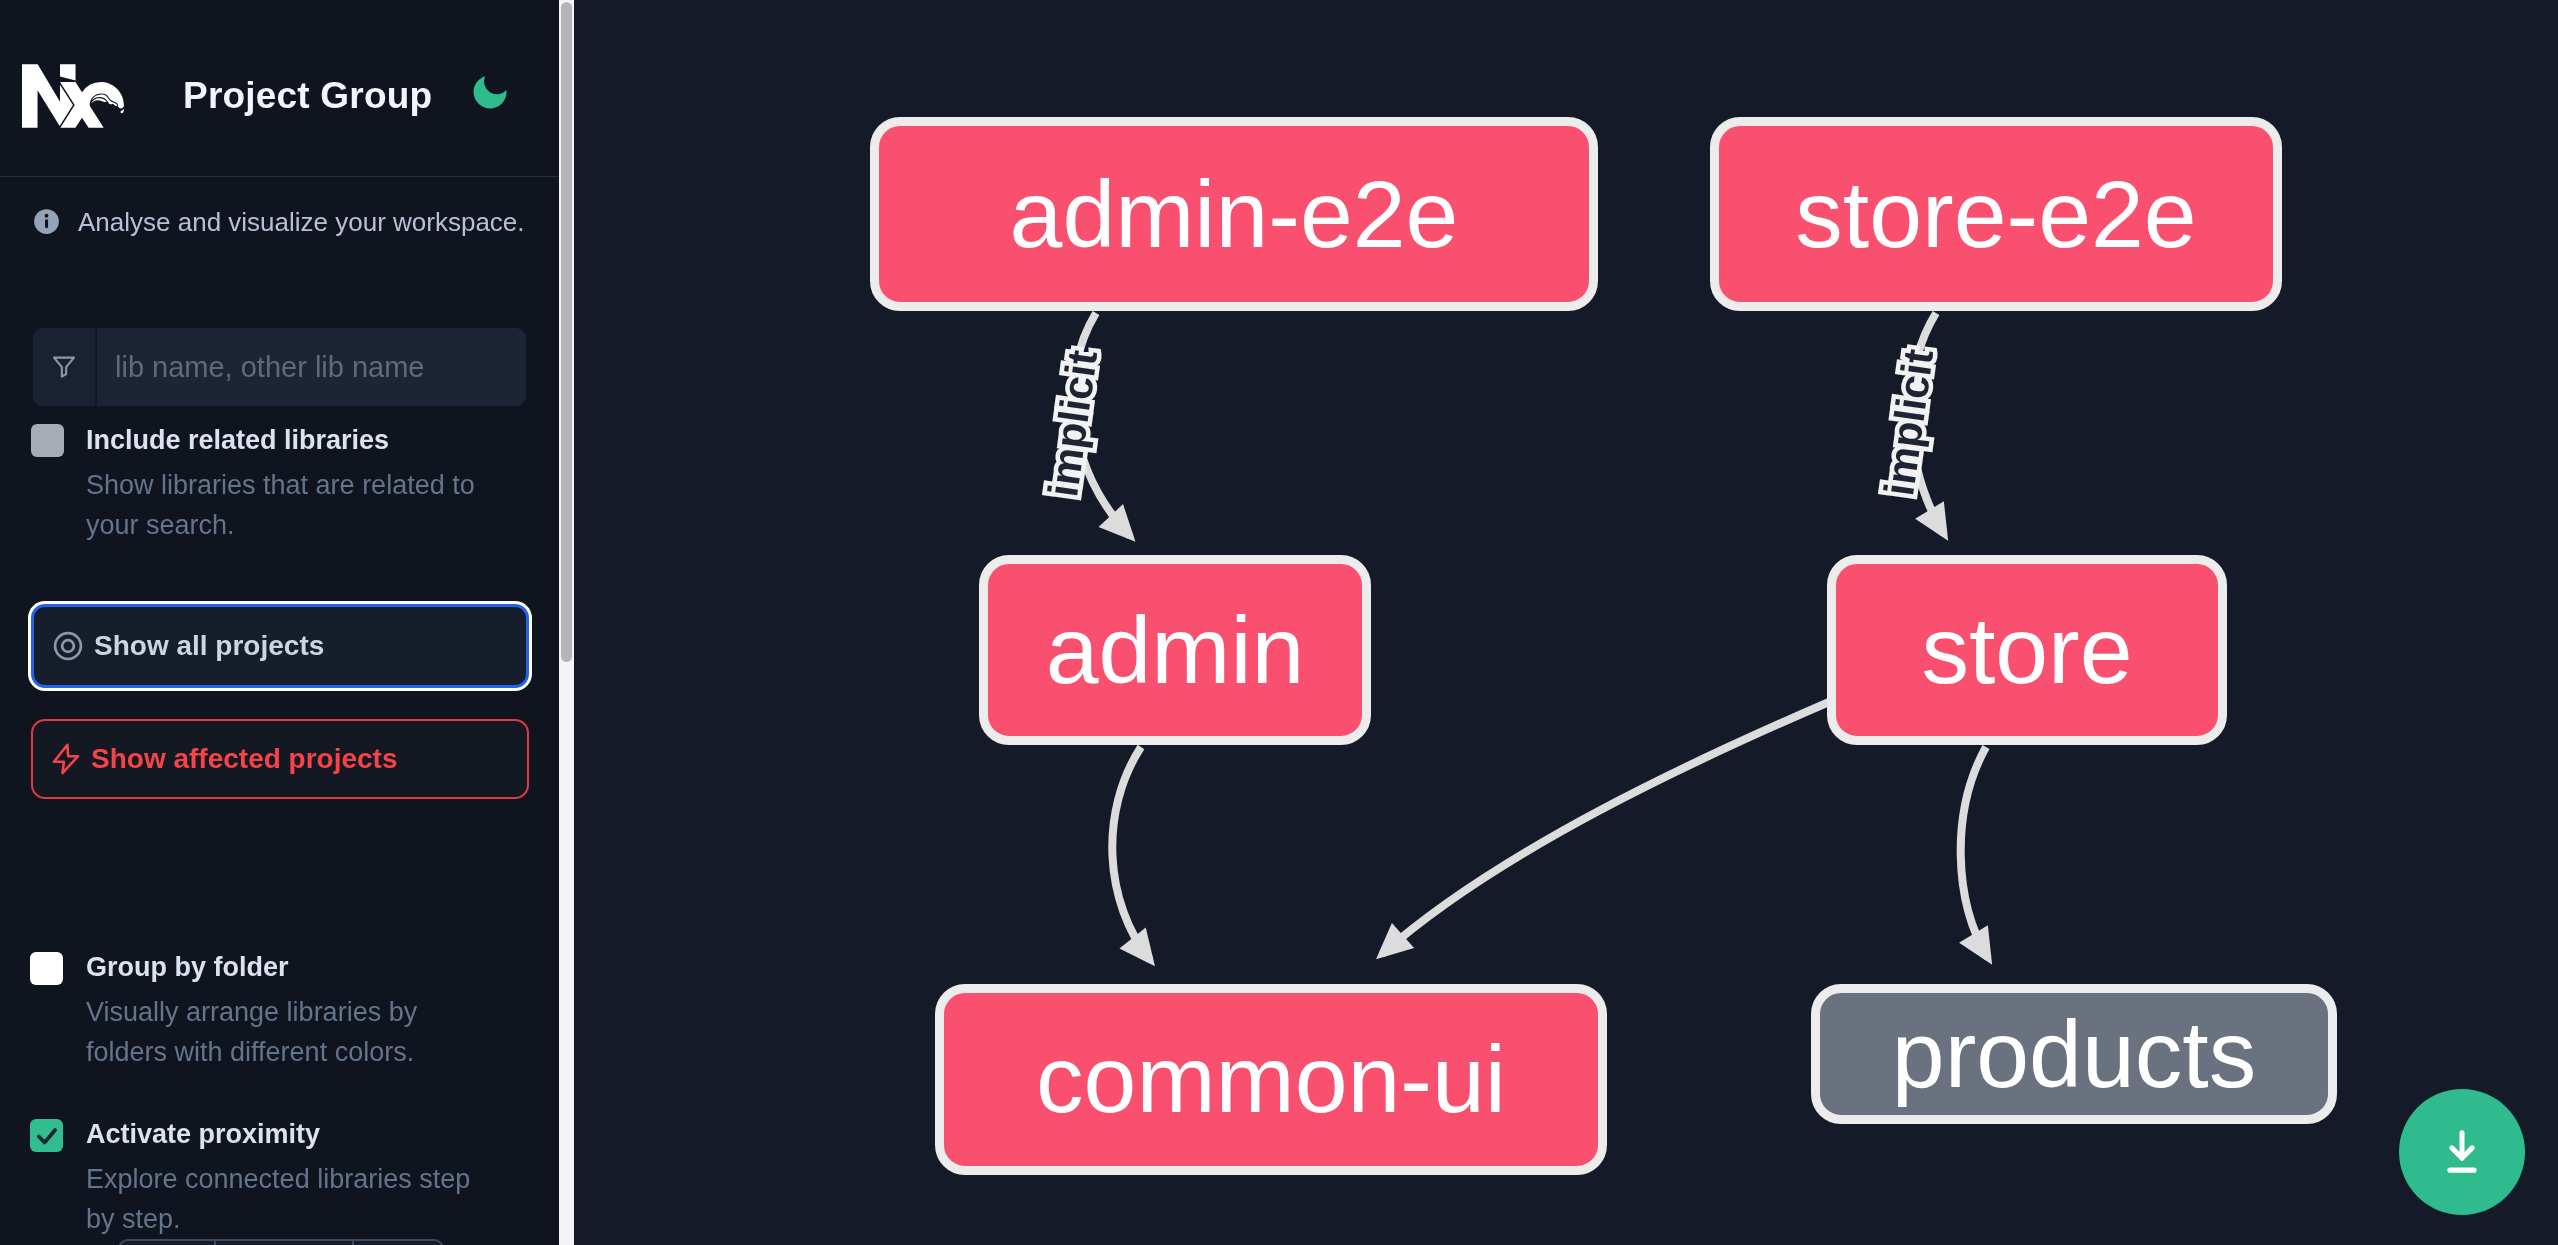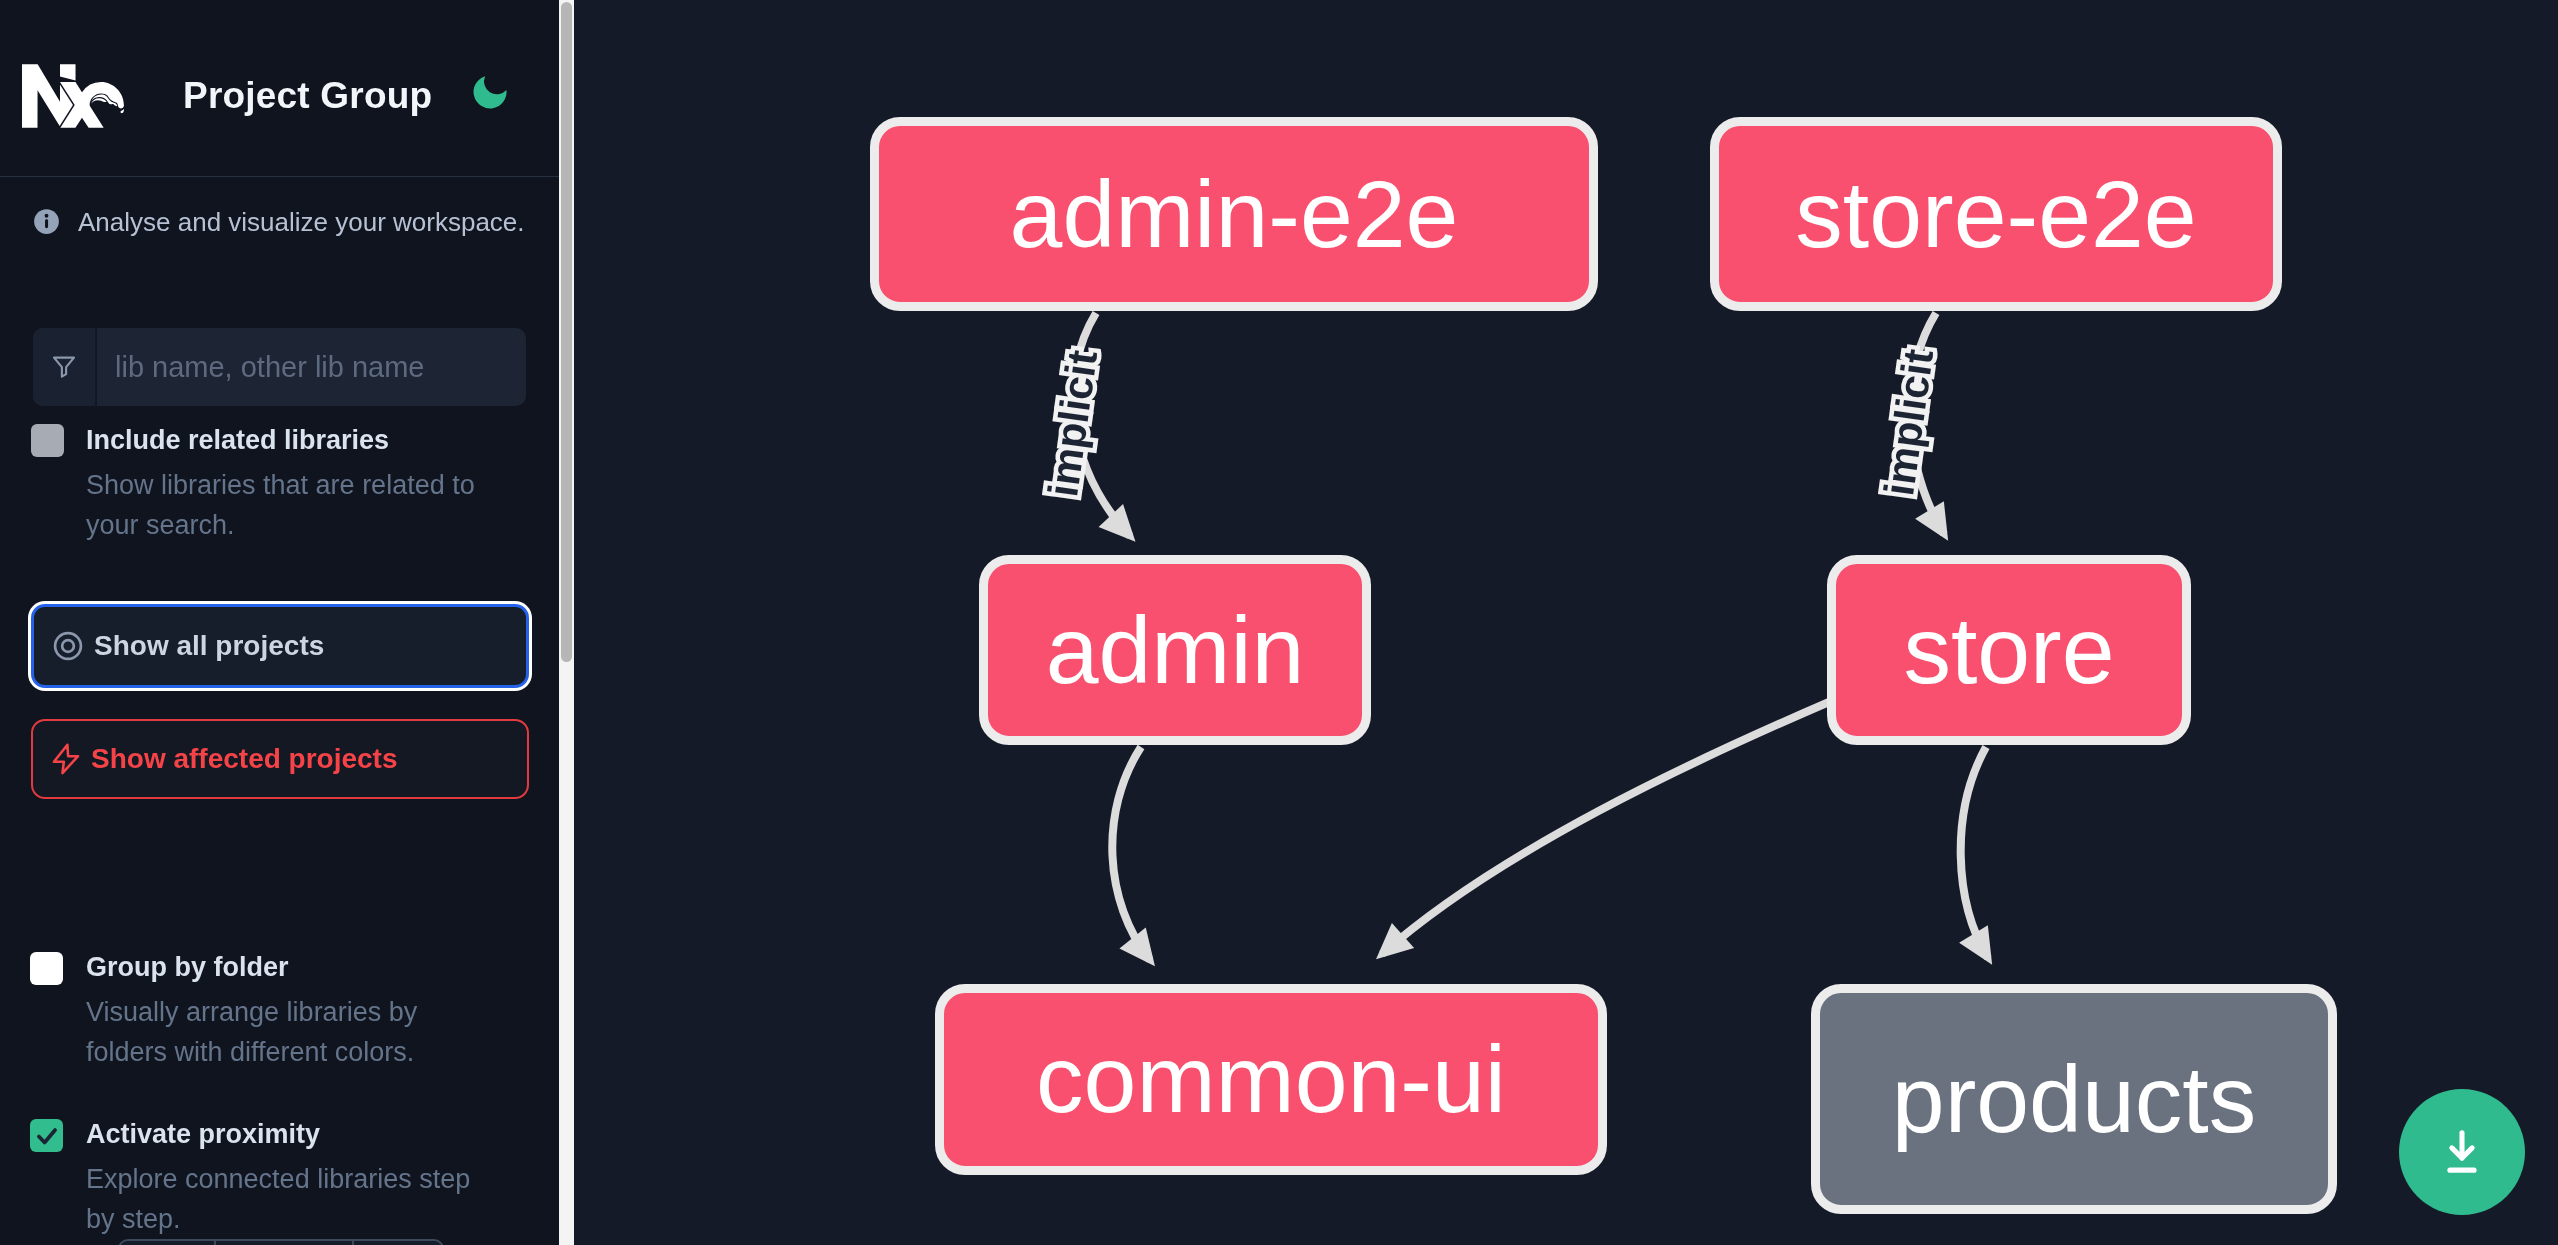--- a/index.html
+++ b/index.html
@@ -93,23 +93,23 @@
     display:flex; align-items:center; justify-content:center;
     color:#ffffff; font-size:95px; font-weight:400; cursor:pointer;
     letter-spacing:0px;
   }
   .node-affected { background:#f9506f; }
   .node-normal { background:#6a7280; }
 
   .n-admin-e2e { left:870px;  top:117px; width:728px; height:194px; }
   .n-store-e2e { left:1710px; top:117px; width:572px; height:194px; }
   .n-admin     { left:979px;  top:555px; width:392px; height:190px; }
-  .n-store     { left:1827px; top:555px; width:364px; height:190px; }
+  .n-store     { left:1827px; top:555px; width:400px; height:190px; }
   .n-common-ui { left:935px;  top:984px; width:672px; height:191px; }
-  .n-products  { left:1811px; top:984px; width:526px; height:230px; }
+  .n-products  { left:1811px; top:984px; width:526px; height:140px; }
 
   .edge-label {
     font-family:"Liberation Sans",sans-serif; font-size:42px; font-weight:700;
     fill:#1d2534; stroke:#f2f2f2; stroke-width:9px; paint-order:stroke;
     text-anchor:middle; dominant-baseline:middle;
   }
 
   .fab-download {
     position:absolute; left:2399px; top:1089px; width:126px; height:126px;
     border-radius:50%; background:#2fbb8e; z-index:4;

